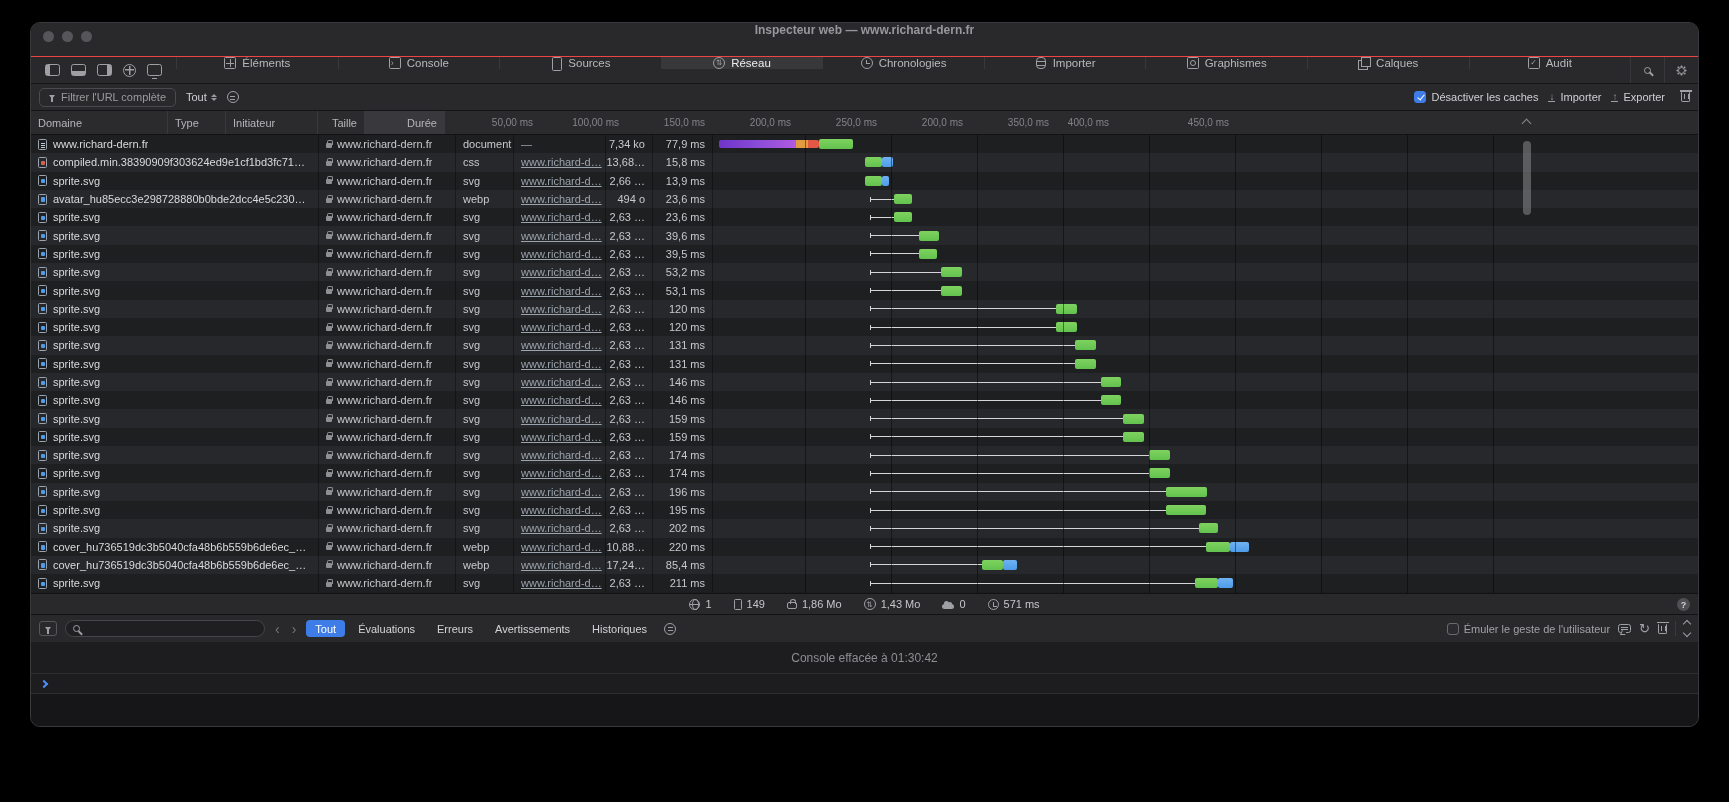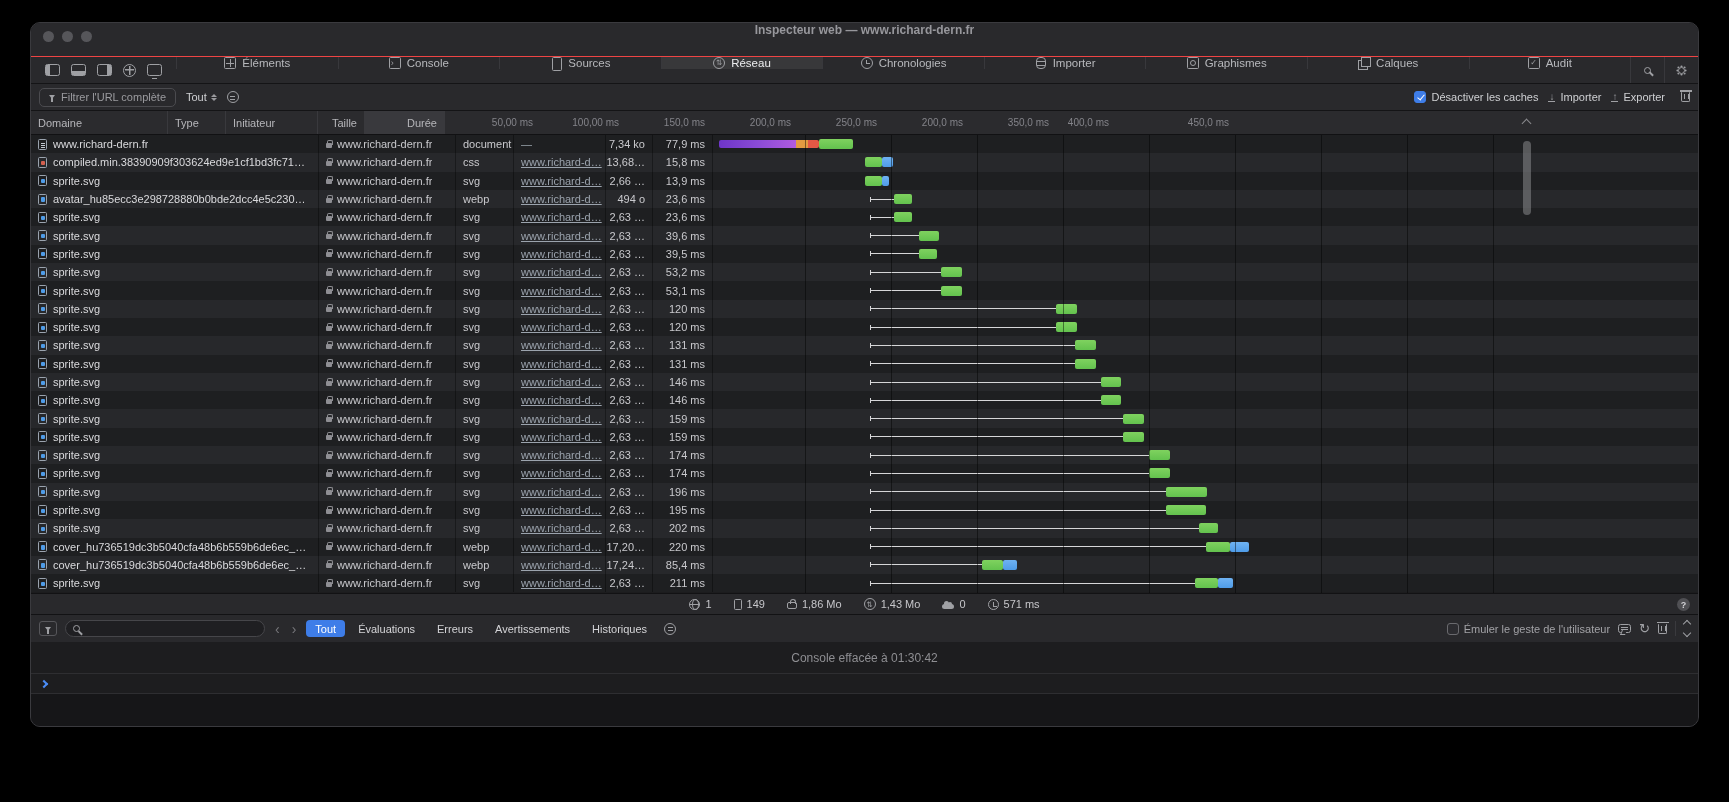--- a/index.html
+++ b/index.html
@@ -764,21 +764,21 @@
           <div class="c name">
             <span class="ficon f-img"></span>
             <span class="tx">cover_hu736519dc3b5040cfa48b6b559b6de6ec_1…</span>
           </div>
           <div class="c dom">
             <span class="lock-icon"></span>
             <span class="tx">www.richard-dern.fr</span>
           </div>
           <div class="c typ">webp</div>
           <div class="c ini link">www.richard-d…</div>
-          <div class="c siz">17,20…</div>
+          <div class="c siz">10,88…</div>
           <div class="c dur">220 ms</div>
           <div class="c wf">
             <div class="wftrack" style="left: 157.36px;">
               <span class="seg line" style="width: 335.4px;"></span>
               <span class="seg green" style="width: 24.08px;"></span>
               <span class="seg blue" style="width: 18.92px;"></span>
             </div>
           </div>
         </div>
         <div class="nrow">

